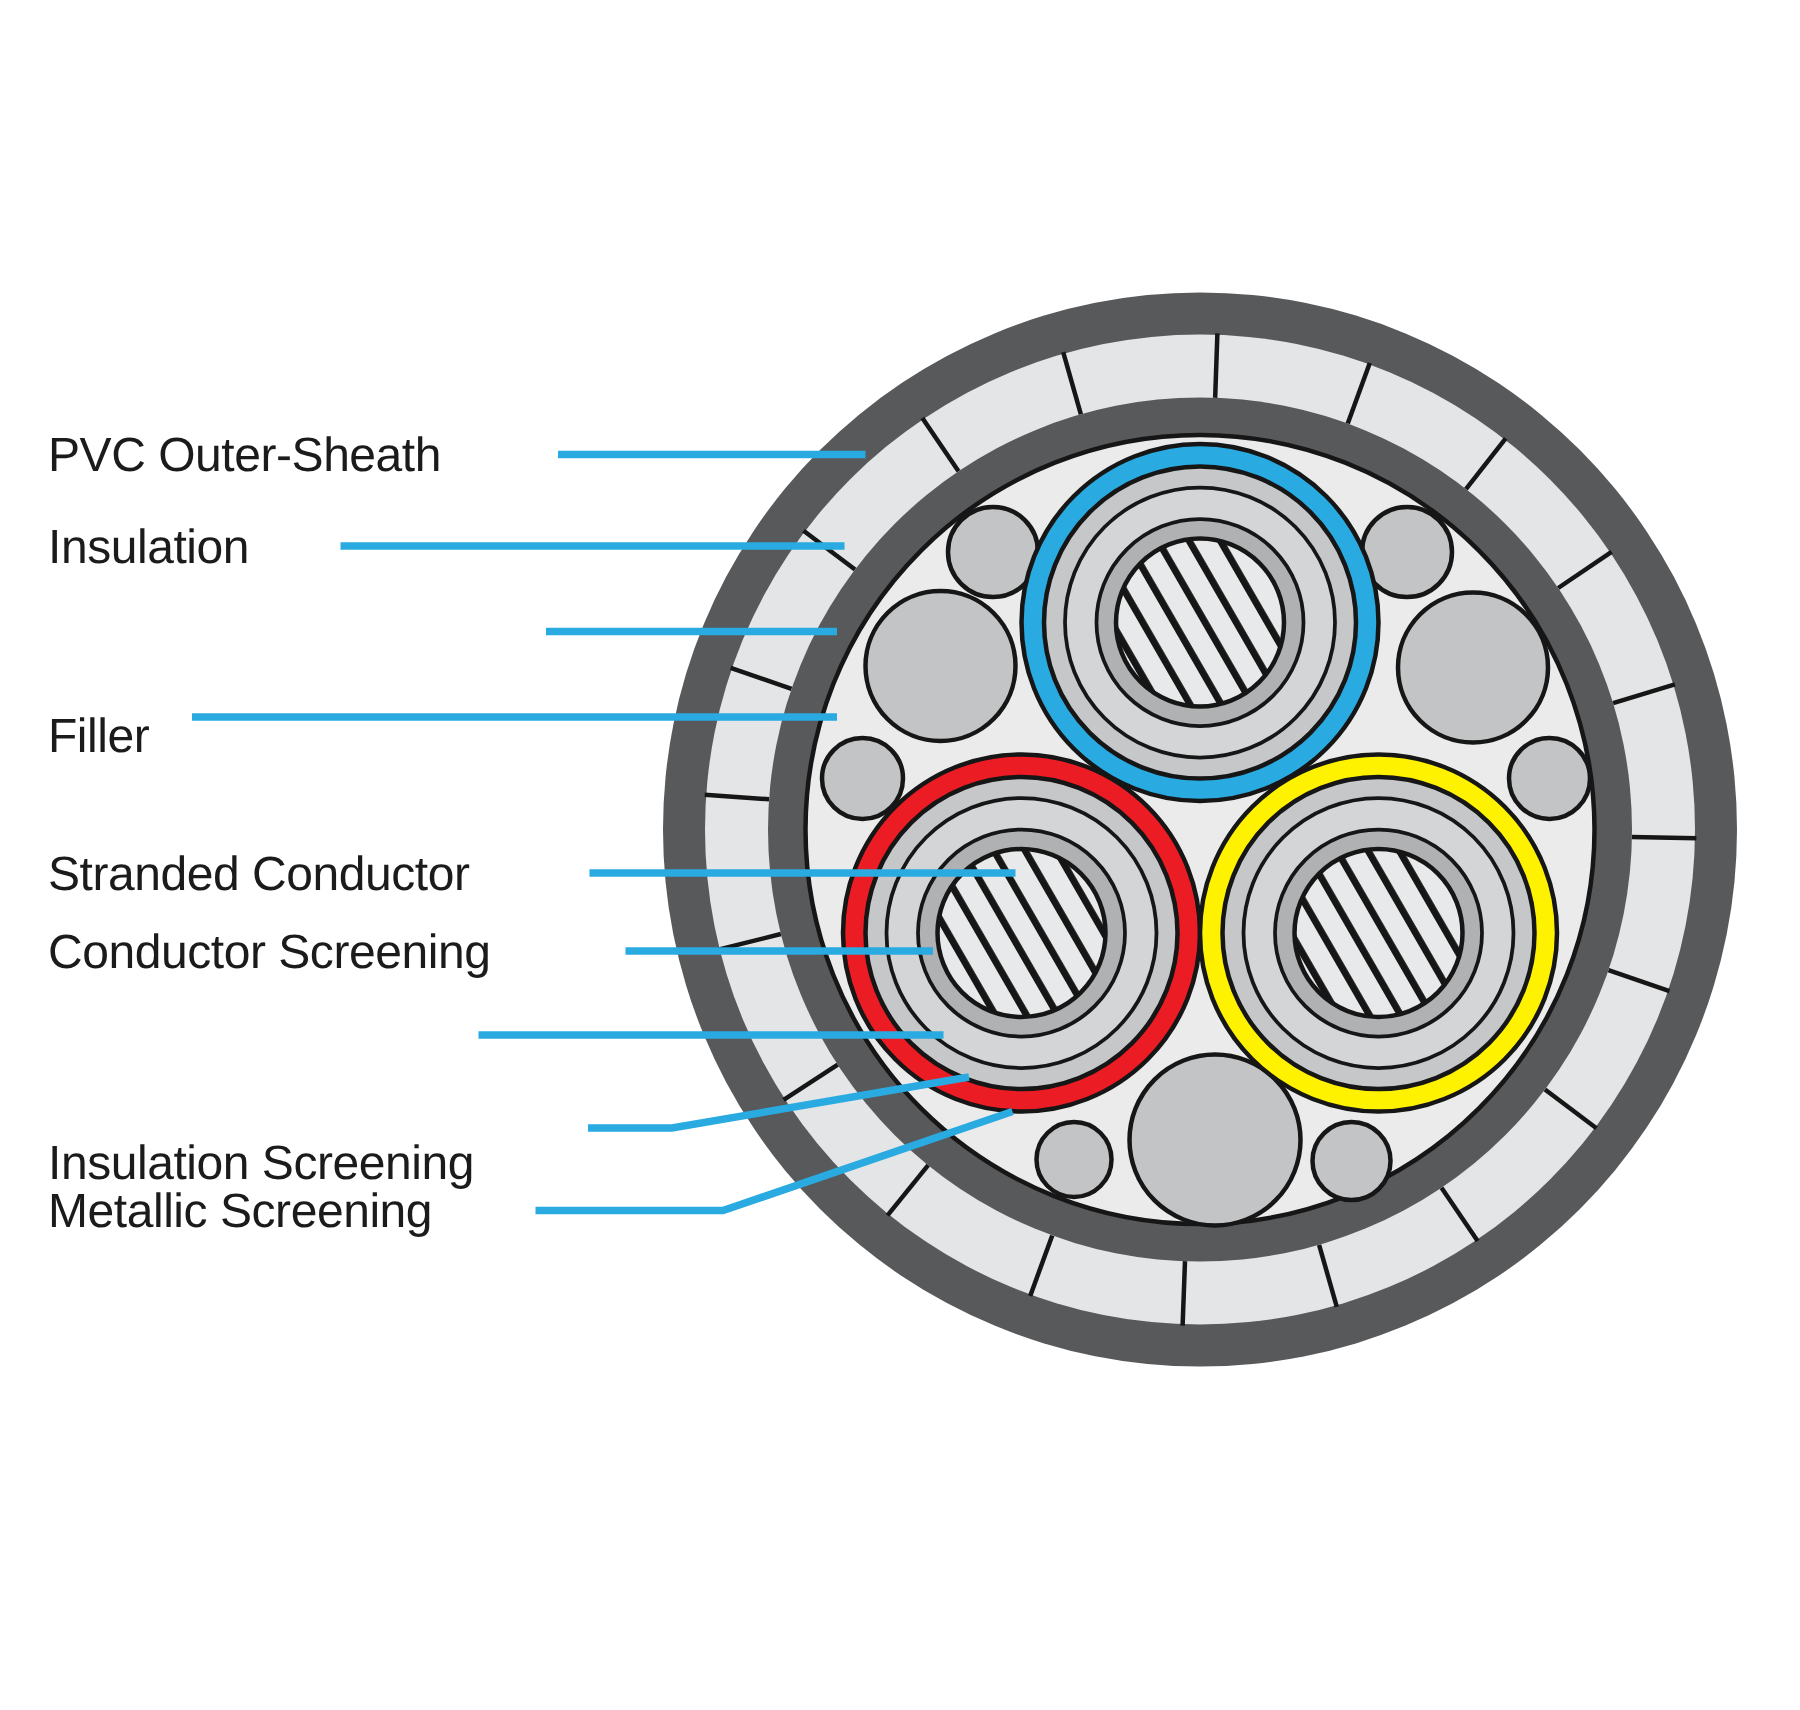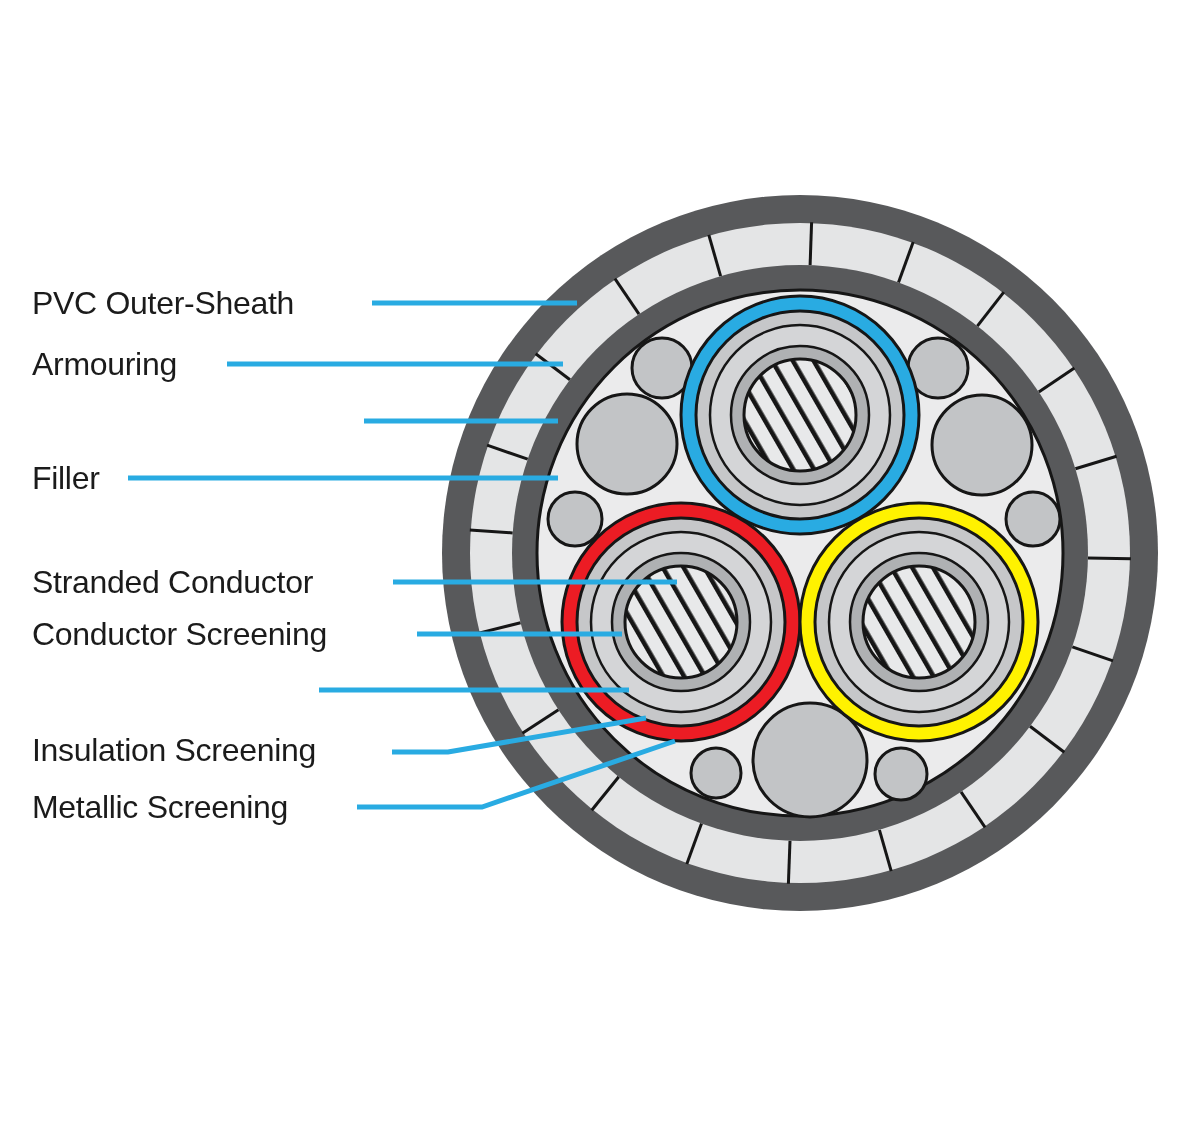--- a/index.html
+++ b/index.html
@@ -6,22 +6,22 @@
   .stage {
     position:relative; width:1200px; height:1140px; background:#ffffff;
     overflow:hidden; font-family:"Liberation Sans", sans-serif;padding-left:30px;
   }
   .stage svg { position:absolute; left:0; top:0; }
   .lbl {
     position:absolute; left:32px; white-space:nowrap;
     font-size:32px; line-height:44px; font-weight:400;
     color:var(--text, #1b1b1b); letter-spacing:-0.3px;
   }
-  .lbl1{top:281px}.lbl2{top:342px}.lbl3{top:399px}.lbl4{top:456px}
-  .lbl5{top:560px}.lbl6{top:612px}.lbl7{top:668px}.lbl8{top:728px}.lbl9{top:785px}
+  .lbl1{top:281px}.lbl2{top:342px}.lbl3{top:399px}.lbl4{top:468px}
+  .lbl5{top:560px}.lbl6{top:612px}.lbl7{top:668px}.lbl8{top:753px}.lbl9{top:785px}
 </style>
 </head>
 <body>
 
 <div class="stage">
 
   <svg width="1200" height="1140" viewBox="0 0 1200 1140">
     <defs>
       <pattern id="hatch" patternUnits="userSpaceOnUse" width="18" height="18" patternTransform="rotate(-30)">
         <rect width="18" height="18" style="fill:var(--hatch-bg)"></rect>
@@ -103,19 +103,19 @@
       <polyline points="128,478 558,478"></polyline>
       <polyline points="393,582 677,582"></polyline>
       <polyline points="417,634 622,634"></polyline>
       <polyline points="319,690 629,690"></polyline>
       <polyline points="392,752 448,752 646,718"></polyline>
       <polyline points="357,807 482,807 675,741"></polyline>
     </g>
   </svg>
 
   <div class="lbl lbl1">PVC Outer-Sheath</div>
-  <div class="lbl lbl2">Armouring</div>
+  <div class="lbl lbl2">Insulation</div>
   <div class="lbl lbl4">Filler</div>
   <div class="lbl lbl5">Stranded Conductor</div>
   <div class="lbl lbl6">Conductor Screening</div>
   <div class="lbl lbl8">Insulation Screening</div>
   <div class="lbl lbl9">Metallic Screening</div>
 </div>
 
 </body></html>

